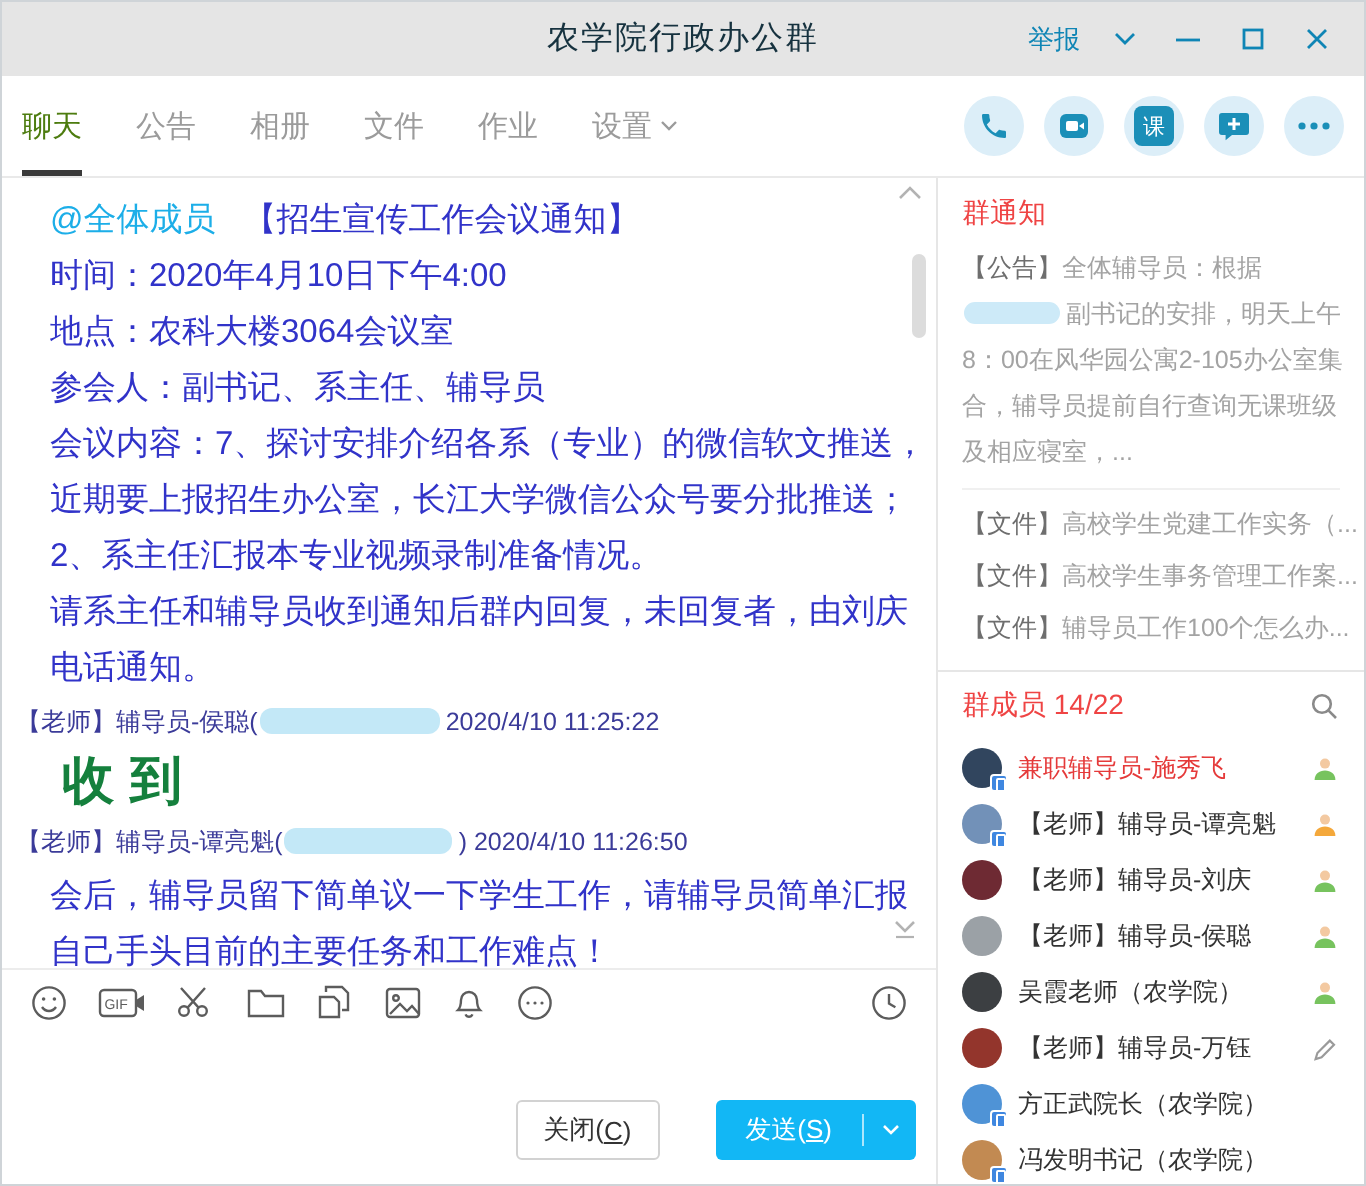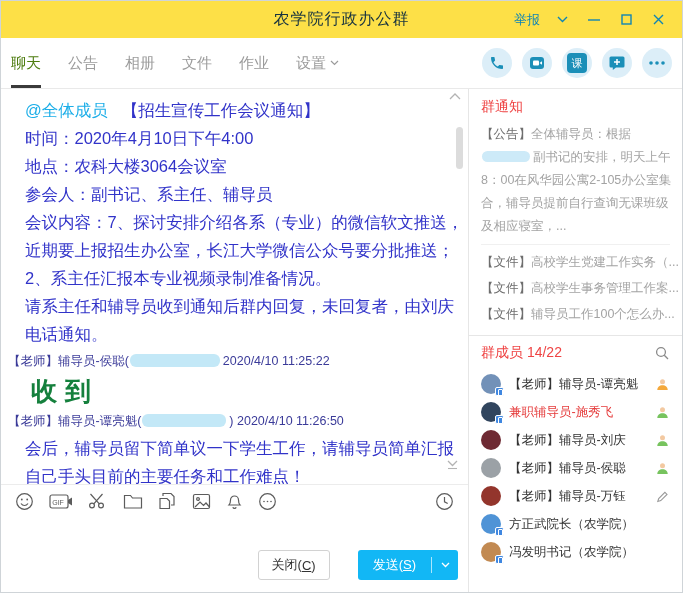--- a/index.html
+++ b/index.html
@@ -1,21 +1,21 @@
 <!DOCTYPE html>
 <html><head>
 <meta charset="utf-8">
 <style>
   * { margin:0; padding:0; box-sizing:border-box; }
   html,body { width:683px; height:593px; }
   body { font-family:"Liberation Sans", sans-serif; background:#fff; overflow:hidden; }
   .window { width:683px; height:593px; border:1px solid #cfd4d8; display:flex; flex-direction:column; background:#fff; }
 
   
-  .titlebar { height:37px; background:#fde047; display:flex; align-items:center; position:relative; flex:none; }
+  .titlebar { height:37px; background:#e5e5e5; display:flex; align-items:center; position:relative; flex:none; }
   .titlebar .title { position:absolute; left:0; right:0; text-align:center; font-size:16px; color:#16323f; letter-spacing:1px; }
   .titlebar .controls { position:absolute; right:8px; top:0; height:37px; display:flex; align-items:center; gap:0; }
   .tb-btn { width:32px; height:37px; display:flex; align-items:center; justify-content:center; color:#0f85b5; cursor:pointer; }
   .tb-report { font-size:13px; color:#0f85b5; padding:0 6px; cursor:pointer; }
 
   
   .tabbar { height:51px; background:#fff; border-bottom:1px solid #e9e9e9; display:flex; align-items:center; padding:0 10px; flex:none; }
   .tabs { display:flex; align-items:center; gap:27px; height:100%; }
   .tab { font-size:15px; color:#9b9b9b; height:100%; display:flex; align-items:center; position:relative; cursor:pointer; }
   .tab.active { color:#4d7c0f; }
@@ -311,56 +311,66 @@
         <div class="sb-h">群成员 14/22</div>
         <span>
           <svg width="14" height="14" viewBox="0 0 14 14" fill="none" stroke="#8a8a8a" stroke-width="1.3">
               <circle cx="6" cy="6" r="4.4"></circle>
               <path d="M9.3 9.3L13 13"></path>
             </svg>
         </span>
       </div>
 
       <div class="mrow">
+        <span class="avatar av2">
+            <span class="mbadge"></span>
+          </span>
+        <span class="mname red">兼职辅导员-施秀飞</span>
+        <span class="mstatus">
+            <svg width="13" height="13" viewBox="0 0 13 13">
+              <circle cx="6.5" cy="3.8" r="2.5" fill="#f3c9a1"></circle>
+              <path d="M1.3 12c0-3 2.3-4.7 5.2-4.7s5.2 1.7 5.2 4.7z" fill="#77c35e"></path>
+            </svg>
+          </span>
+      </div>
+      <div class="mrow">
         <span class="avatar av1">
             <span class="mbadge"></span>
           </span>
         <span class="mname">【老师】辅导员-谭亮魁</span>
         <span class="mstatus">
             <svg width="13" height="13" viewBox="0 0 13 13">
               <circle cx="6.5" cy="3.8" r="2.5" fill="#f3c9a1"></circle>
               <path d="M1.3 12c0-3 2.3-4.7 5.2-4.7s5.2 1.7 5.2 4.7z" fill="#f4a83b"></path>
             </svg>
           </span>
       </div>
       <div class="mrow">
-        <span class="avatar av2">
-            <span class="mbadge"></span>
-          </span>
-        <span class="mname red">兼职辅导员-施秀飞</span>
+        <span class="avatar av3"></span>
+        <span class="mname">【老师】辅导员-刘庆</span>
         <span class="mstatus">
             <svg width="13" height="13" viewBox="0 0 13 13">
               <circle cx="6.5" cy="3.8" r="2.5" fill="#f3c9a1"></circle>
               <path d="M1.3 12c0-3 2.3-4.7 5.2-4.7s5.2 1.7 5.2 4.7z" fill="#77c35e"></path>
             </svg>
           </span>
       </div>
       <div class="mrow">
-        <span class="avatar av3"></span>
-        <span class="mname">【老师】辅导员-刘庆</span>
+        <span class="avatar av4"></span>
+        <span class="mname">【老师】辅导员-侯聪</span>
         <span class="mstatus">
             <svg width="13" height="13" viewBox="0 0 13 13">
               <circle cx="6.5" cy="3.8" r="2.5" fill="#f3c9a1"></circle>
               <path d="M1.3 12c0-3 2.3-4.7 5.2-4.7s5.2 1.7 5.2 4.7z" fill="#77c35e"></path>
             </svg>
           </span>
       </div>
       <div class="mrow">
-        <span class="avatar av4"></span>
-        <span class="mname">【老师】辅导员-侯聪</span>
+        <span class="avatar av5"></span>
+        <span class="mname">吴霞老师（农学院）</span>
         <span class="mstatus">
             <svg width="13" height="13" viewBox="0 0 13 13">
               <circle cx="6.5" cy="3.8" r="2.5" fill="#f3c9a1"></circle>
               <path d="M1.3 12c0-3 2.3-4.7 5.2-4.7s5.2 1.7 5.2 4.7z" fill="#77c35e"></path>
             </svg>
           </span>
       </div>
       <div class="mrow">
         <span class="avatar av6"></span>
         <span class="mname">【老师】辅导员-万钰</span>

